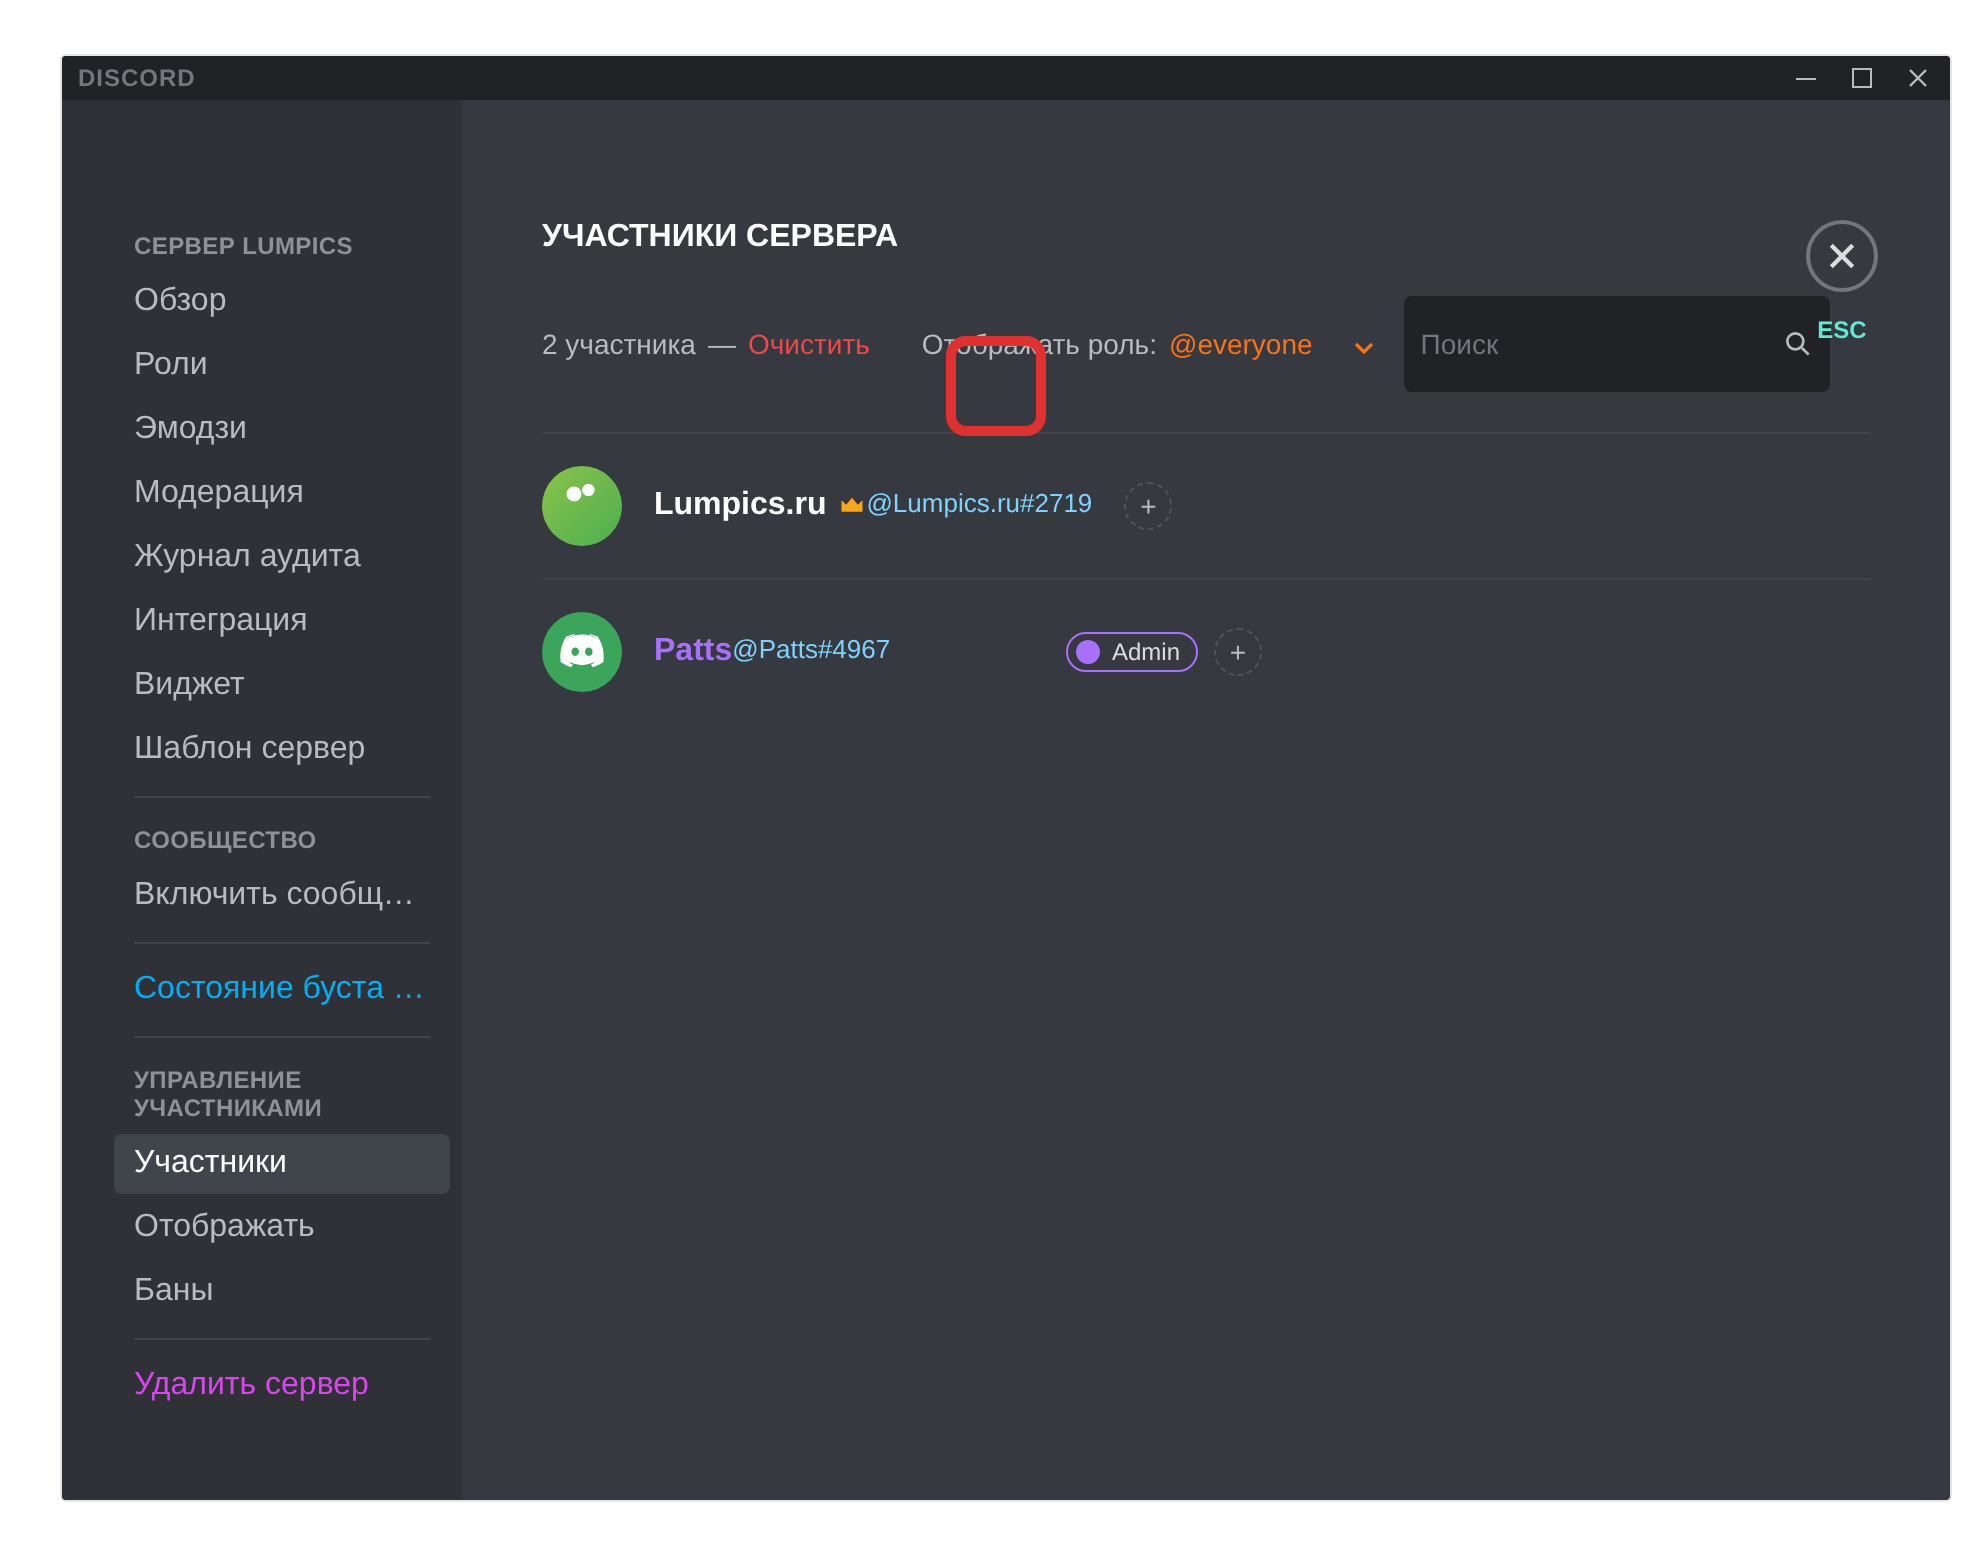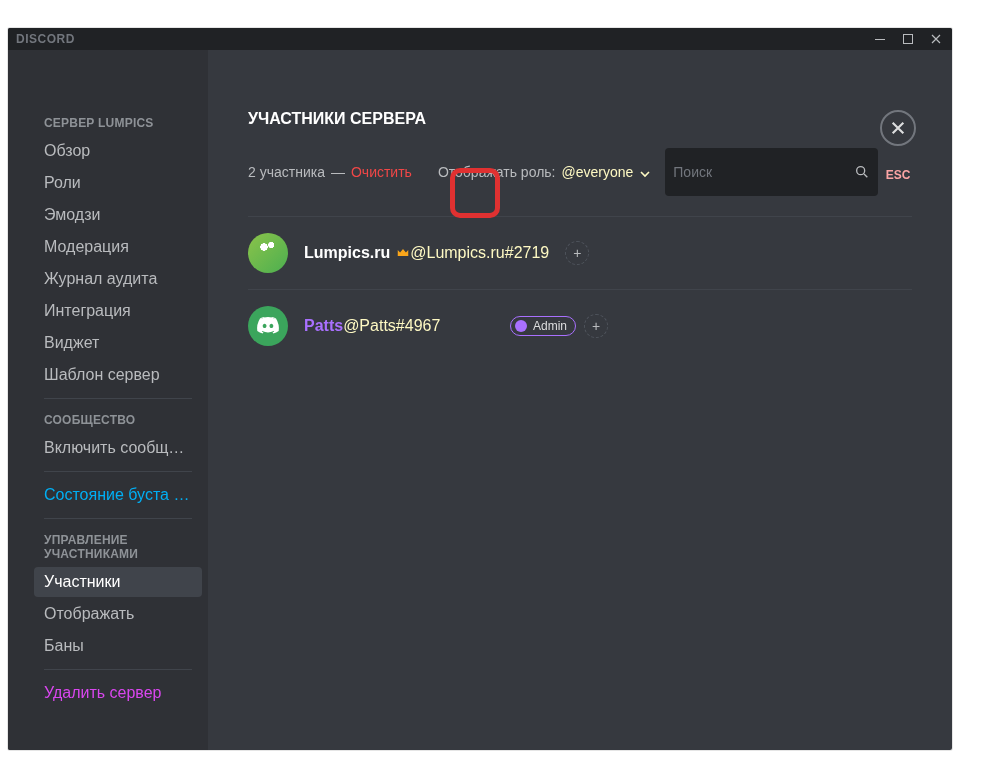--- a/index.html
+++ b/index.html
@@ -5,21 +5,21 @@
 * { margin: 0; padding: 0; box-sizing: border-box; }
 body {
   width: 990px;
   height: 778px;
   background: #fff;
   font-family: "gg sans", "Helvetica Neue", Helvetica, Arial, sans-serif;
   overflow: hidden;
 }
 .app-frame {
   position: absolute;
-  left: 8px;
+  left: 31px;
   top: 28px;
   width: 944px;
   height: 722px;
   background: #36393f;
   border-radius: 2px;
   box-shadow: 0 0 0 1px rgba(0,0,0,.1);
   overflow: hidden;
 }
 .titlebar {
   height: 22px;
@@ -103,22 +103,22 @@
   gap: 6px;
   font-size: 14px;
   color: #b9bbbe;
   margin-bottom: 20px;
 }
 .clear-link { color: #f04747; cursor: pointer; }
 .spacer-small { width: 14px; }
 .role-filter {
   display: inline-flex;
   align-items: flex-end;
-  gap: 6px;
-  color: #fef9c3;
+  gap: 20px;
+  color: #f97316;
   cursor: pointer;
 }
 .search-box {
   margin-left: 8px;
   flex: 0 0 194px;
   height: 48px;
   background: #202225;
   border-radius: 4px;
   display: flex;
   align-items: center;
@@ -156,21 +156,21 @@
               linear-gradient(135deg,#8bc34a,#4caf50);
 }
 .avatar-discord {
   background: #3ba55c;
   display:flex;align-items:center;justify-content:center;
 }
 .avatar-discord svg{width:24px;height:24px;color:#fff;}
 .member-info { display: flex; flex-direction: row; min-width: 190px; }
 .member-name { color: #fff; font-weight: 600; font-size: 16px; display:flex;align-items:center;gap:6px;}
 .member-name.purple { color: #a970ff; }
-.member-tag { color: #fef9c3; font-size: 16px; }
+.member-tag { color: #7dd3fc; font-size: 13px; }
 .crown-icon { color:#faa61a; }
 .role-area { display:flex; align-items:center; gap:8px; }
 .add-role-btn {
   width: 24px; height: 24px;
   border: 1px dashed #4f545c;
   border-radius: 50%;
   display:flex;align-items:center;justify-content:center;
   color:#b9bbbe;
   cursor:pointer;
   font-size:14px;
@@ -187,21 +187,21 @@
 .role-dot{width:12px;height:12px;border-radius:50%;background:#a970ff;}
 .close-tools {
   position:absolute;
   top: 60px; right: 36px;
   text-align:center;
 }
 .close-circle{
   width:36px;height:36px;border:2px solid #72767d;border-radius:50%;
   display:flex;align-items:center;justify-content:center;color:#dcddde;cursor:pointer;
 }
-.esc-label{color:#fca5a5;font-size:12px;margin-top:22px;font-weight:600;}
+.esc-label{color:#5eead4;font-size:12px;margin-top:12px;font-weight:600;}
 .highlight-box{
   position:absolute;
   border:5px solid #e03131;
   border-radius:10px;
   pointer-events:none;
 }
 </style>
 </head>
 <body>
 

